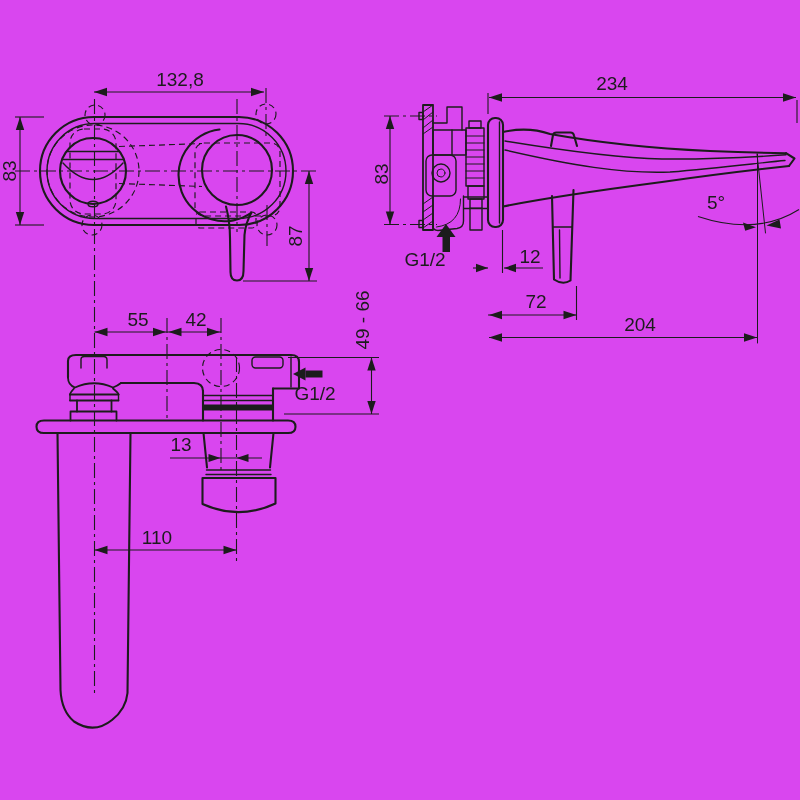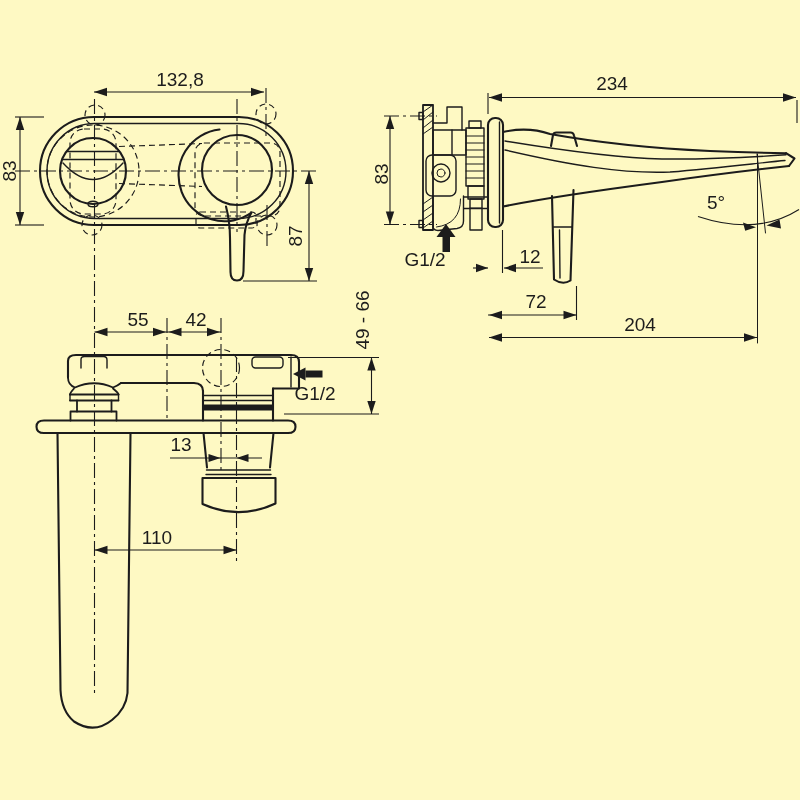--- a/index.html
+++ b/index.html
@@ -1,16 +1,16 @@
 <!DOCTYPE html>
 <html><head>
 <meta charset="utf-8">
 <style>
   html,body{margin:0;padding:0;background:#ffffff;}
-  .stage{width:800px;height:800px;background:#fef9c3;position:relative;overflow:hidden;}
+  .stage{width:800px;height:800px;background:#d946ef;position:relative;overflow:hidden;}
   svg{display:block;}
   .ol   {fill:none;stroke:#1c1c1c;stroke-width:2.1;stroke-linecap:round;stroke-linejoin:round;}
   .ol2  {fill:none;stroke:#1c1c1c;stroke-width:1.8;stroke-linecap:round;stroke-linejoin:round;}
   .thin {fill:none;stroke:#1c1c1c;stroke-width:1.4;stroke-linecap:round;stroke-linejoin:round;}
   .xthin{fill:none;stroke:#1c1c1c;stroke-width:1;stroke-linecap:round;}
   .dim  {fill:none;stroke:#1c1c1c;stroke-width:1.1;}
   .cl   {fill:none;stroke:#1c1c1c;stroke-width:1.1;stroke-dasharray:15 4 3 4;}
   .dash {fill:none;stroke:#1c1c1c;stroke-width:1.15;stroke-dasharray:6 4;}
   .arr  {fill:#1c1c1c;stroke:none;}
   .blk  {fill:#1c1c1c;stroke:none;}

